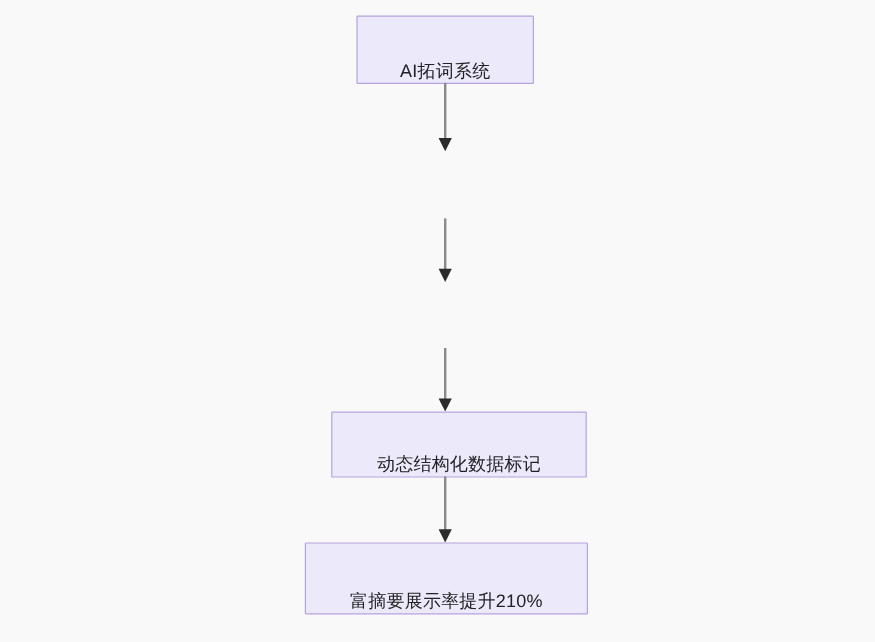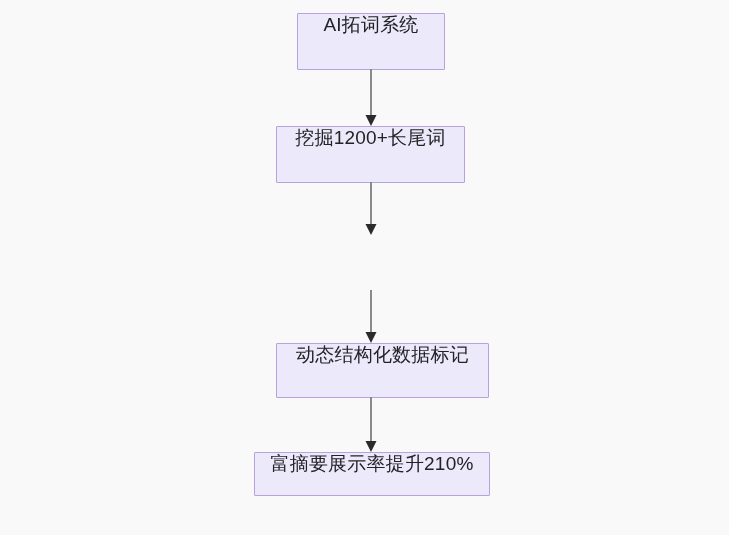--- a/index.html
+++ b/index.html
@@ -19,24 +19,24 @@
     height: 535px;
     background: #f9f9f9;
   }
   .node {
     position: absolute;
     box-sizing: border-box;
     background: #ece9fb;
     border: 1.6px solid #b7a2dd;
     border-radius: 1px;
     display: flex;
-    align-items: flex-start;
+    align-items: flex-end;
     justify-content: center;
     color: #232225;
-    font-size: 19px;
+    font-size: 15px;
     line-height: 1.2;
     letter-spacing: 0.2px;
     white-space: nowrap;
   }
   .node-label {
     display: block;
     text-align: center;
   }
   .edge {
     position: absolute;
@@ -49,44 +49,41 @@
   }
   .edge-arrow {
     fill: #2b2b2b;
     stroke: none;
   }
   
   #node-1 { left: 297px; top: 13px;  width: 148px; height: 57px; }
   #node-2 { left: 276px; top: 126px; width: 189px; height: 57px; }
   #node-3 { left: 261px; top: 235px; width: 220px; height: 56px; }
   #node-4 { left: 276px; top: 343px; width: 213px; height: 55px; }
-  #node-5 { left: 254px; top: 452px; width: 236px; height: 44px; }
+  #node-5 { left: 254px; top: 452px; width: 236px; height: 60px; }
   
   #edge-1 { left: 354px; top: 69px;  width: 34px; height: 59px; }
   #edge-2 { left: 354px; top: 182px; width: 34px; height: 55px; }
   #edge-3 { left: 354px; top: 290px; width: 34px; height: 55px; }
   #edge-4 { left: 354px; top: 397px; width: 34px; height: 57px; }
 </style>
 </head>
 <body>
 
 <div id="flowchart-canvas">
 
   <div class="node" id="node-1">
     <span class="node-label">AI拓词系统</span>
   </div>
 
   <svg class="edge" id="edge-1" viewBox="0 0 34 59" width="34" height="59">
     <path class="edge-line" d="M17,0 L17,48"></path>
     <polygon class="edge-arrow" points="17,57 11.5,46 22.5,46"></polygon>
   </svg>
 
-  <div class="node" id="node-2">
-    <span class="node-label">挖掘1200+长尾词</span>
-  </div>
 
   <svg class="edge" id="edge-2" viewBox="0 0 34 55" width="34" height="55">
     <path class="edge-line" d="M17,0 L17,44"></path>
     <polygon class="edge-arrow" points="17,53 11.5,42 22.5,42"></polygon>
   </svg>
 
 
   <svg class="edge" id="edge-3" viewBox="0 0 34 55" width="34" height="55">
     <path class="edge-line" d="M17,0 L17,44"></path>
     <polygon class="edge-arrow" points="17,53 11.5,42 22.5,42"></polygon>

